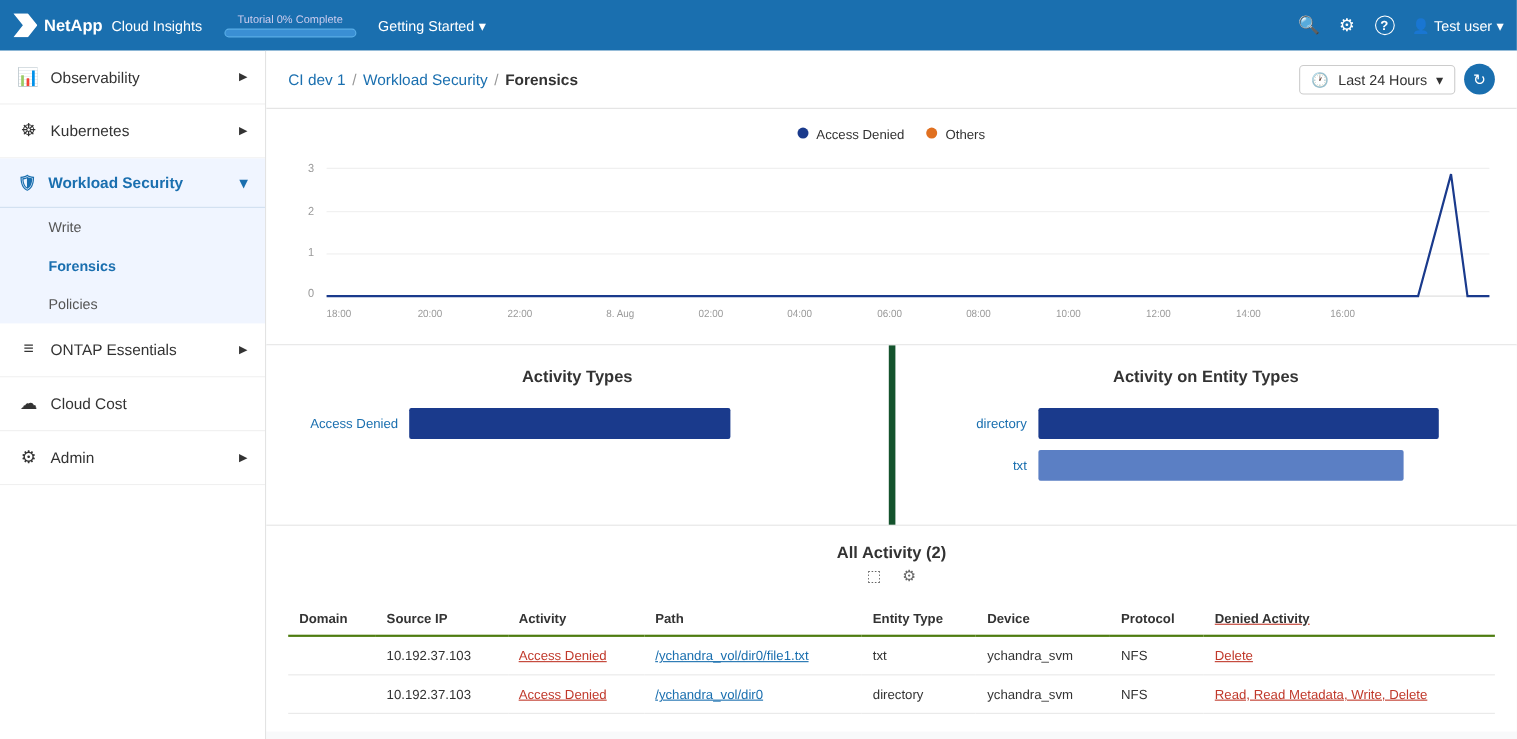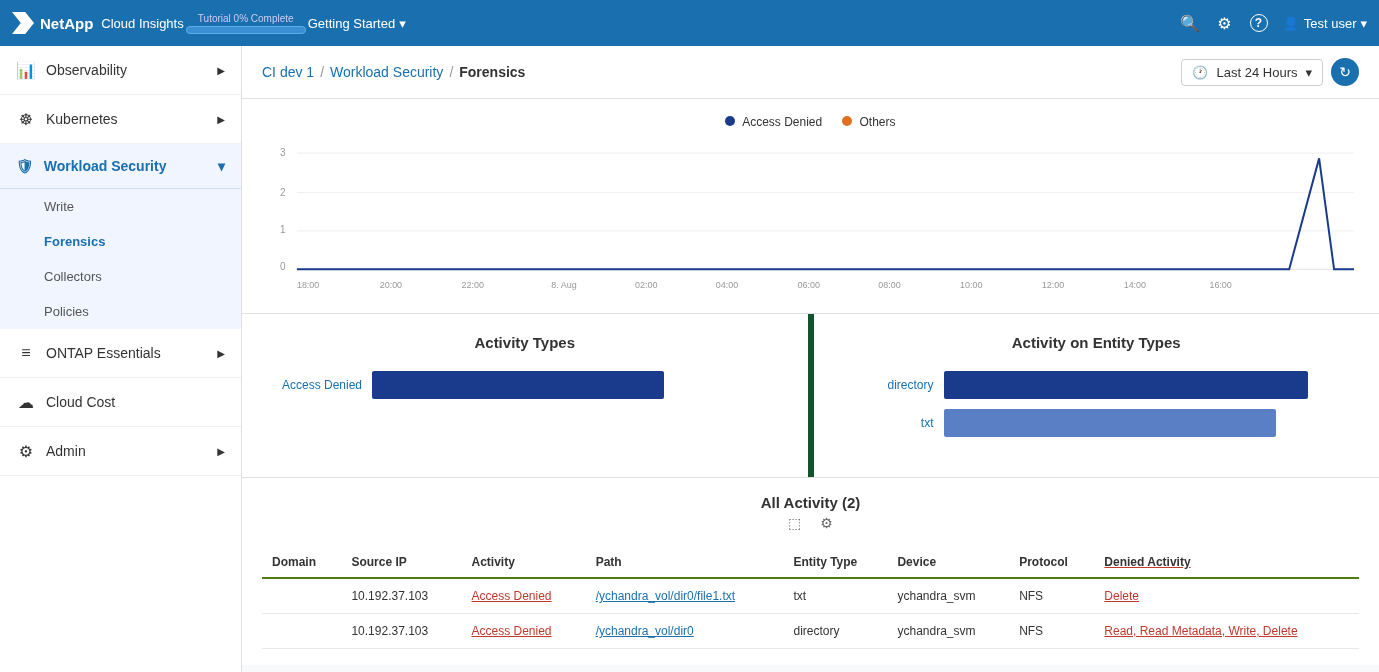--- a/index.html
+++ b/index.html
@@ -9,21 +9,21 @@
     .topnav {
       background: #1a6faf;
       height: 46px;
       display: flex;
       align-items: center;
       padding: 0 12px;
       color: white;
       flex-shrink: 0;
       justify-content: space-between;
     }
-    .topnav-left { display: flex; align-items: center; gap: 2px; }
+    .topnav-left { display: flex; align-items: center; gap: 20px; }
     .logo { display: flex; align-items: center; gap: 6px; font-weight: bold; font-size: 15px; }
     .logo-icon { width: 22px; height: 22px; background: white; clip-path: polygon(0 0, 60% 0, 100% 50%, 60% 100%, 0 100%, 40% 50%); }
     .tutorial-bar { display: flex; flex-direction: column; align-items: center; font-size: 10px; color: #cce; }
     .progress-track { width: 120px; height: 8px; background: #3a8fd4; border-radius: 4px; border: 1px solid #5aaee8; margin-top: 2px; }
     .progress-fill { width: 0%; height: 100%; background: #fff; border-radius: 4px; }
     .getting-started-btn { display: flex; align-items: center; gap: 4px; font-size: 13px; color: white; cursor: pointer; }
     .topnav-right { display: flex; align-items: center; gap: 16px; }
     .nav-icon { width: 18px; height: 18px; display: flex; align-items: center; justify-content: center; color: white; cursor: pointer; font-size: 16px; }
     .user-label { color: white; font-size: 13px; display: flex; align-items: center; gap: 4px; cursor: pointer; }
 
@@ -163,23 +163,20 @@
         <span class="chevron" style="margin-left:auto;">▾</span>
       </div>
       <div class="sidebar-sub">
         <div class="sidebar-sub-item">
           <span>Write</span>
         </div>
         <div class="sidebar-sub-item active">
           <span>Forensics</span>
         </div>
         <div class="sidebar-sub-item">
-          <span>Collectors</span>
-        </div>
-        <div class="sidebar-sub-item">
           <span>Policies</span>
         </div>
       </div>
     </div>
     <div class="sidebar-item">
       <span class="item-icon">≡</span>
       <span>ONTAP Essentials</span>
       <span class="chevron">▶</span>
     </div>
     <div class="sidebar-item">

